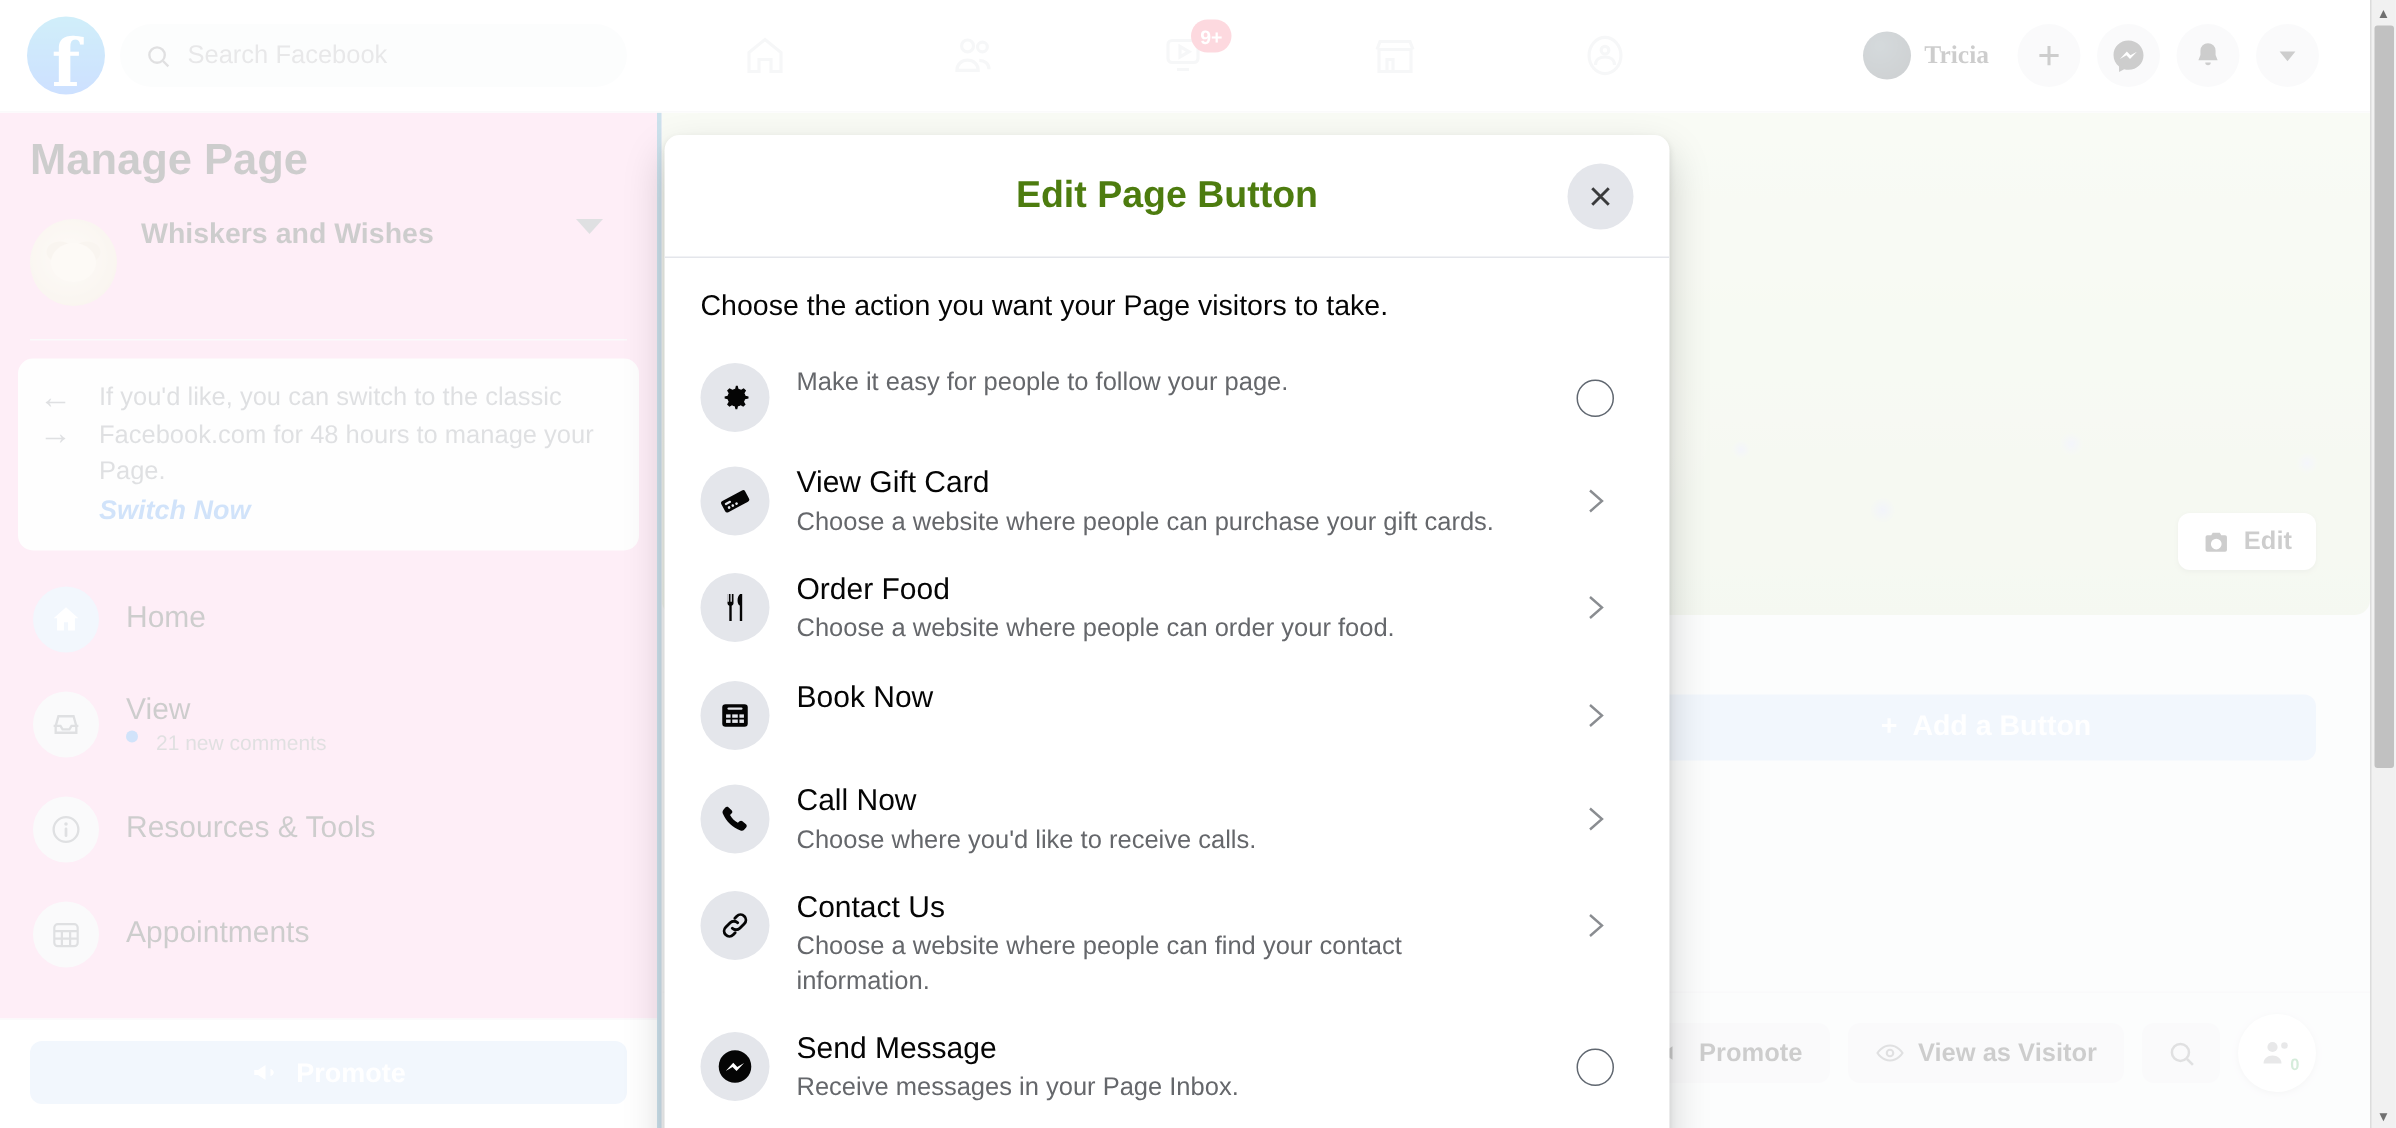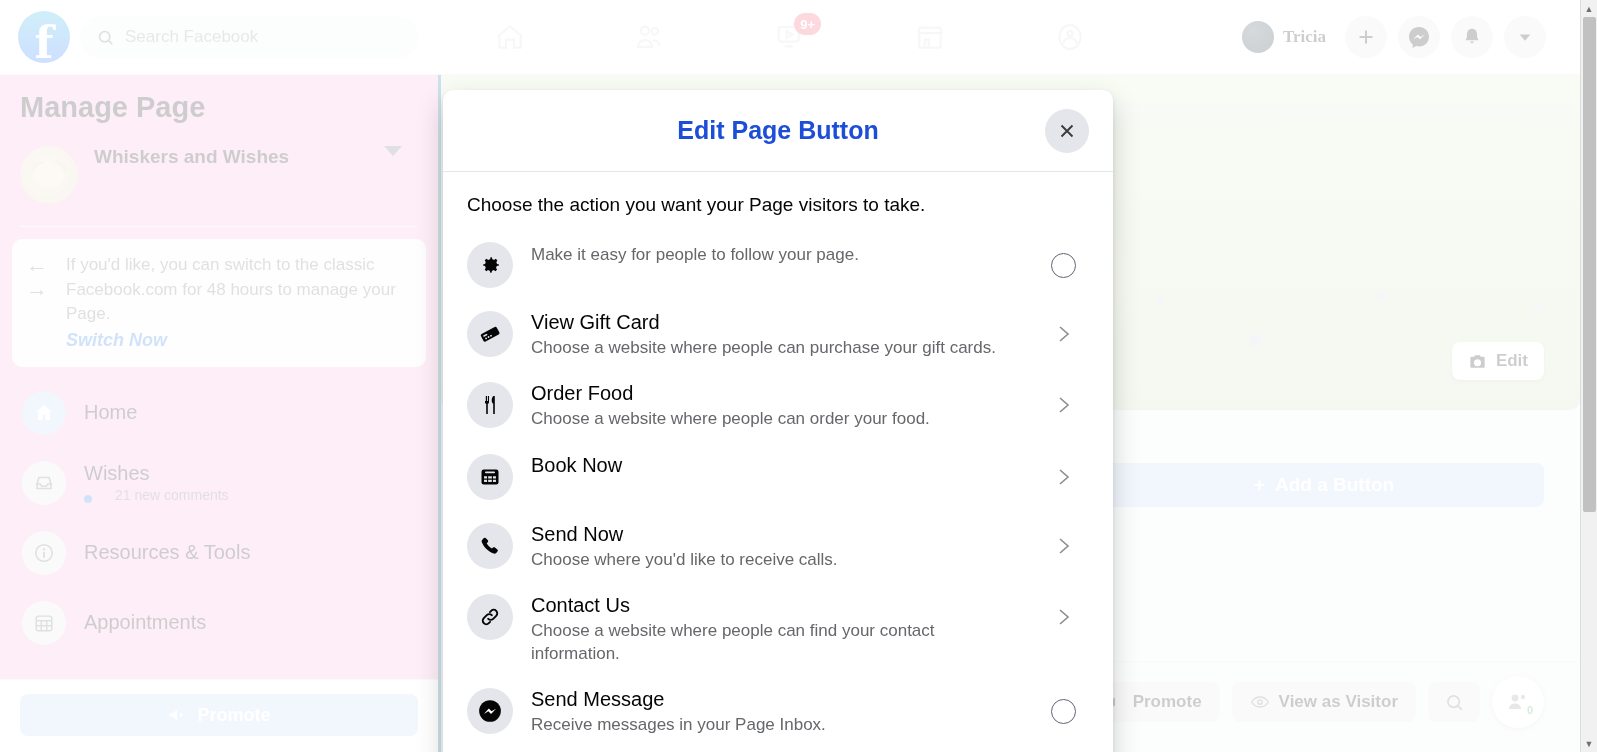--- a/index.html
+++ b/index.html
@@ -119,21 +119,21 @@
     display: flex; align-items: center; gap: 18px;
     padding: 8px 10px; border-radius: 8px; margin-bottom: 10px;
   }
   .sb-ico {
     width: 44px; height: 44px; border-radius: 50%;
     background: #e4e6eb; display: flex; align-items: center; justify-content: center;
     flex: none;
   }
   .sb-ico.active { background: #bcd4f5; }
   .sb-label { font-size: 20px; color: #050505; }
-  .sb-sub { font-size: 14px; color: #65676b; display: flex; align-items: flex-end; gap: 23px; margin-top: 2px; }
+  .sb-sub { font-size: 14px; color: #65676b; display: flex; align-items: flex-start; gap: 12px; margin-top: 2px; }
   .blue-dot { width: 8px; height: 8px; border-radius: 50%; background: #1b74e4; display: inline-block; }
 
   .sb-footer {
     position: absolute; left: 0; right: 0; bottom: 0; padding: 14px 20px 16px 20px;
     border-top: 1px solid #e4e6eb; background: #fff;
   }
   .promote-btn {
     width: 100%; height: 42px; border-radius: 8px;
     background: #bcd4f5; color: #fff;
     display: flex; align-items: center; justify-content: center; gap: 10px;
@@ -209,21 +209,21 @@
     width: 670px; height: 680px;
     background: #fff; border-radius: 10px 10px 0 0;
     box-shadow: 0 12px 28px rgba(0,0,0,.18), 0 2px 4px rgba(0,0,0,.10);
     z-index: 80; overflow: hidden;
   }
   .modal-head {
     height: 82px; position: relative;
     display: flex; align-items: center; justify-content: center;
     border-bottom: 1px solid #e4e6eb;
   }
-  .modal-title { font-size: 25px; font-weight: 700; color: #1d4ed8; }
+  .modal-title { font-size: 25px; font-weight: 700; color: #4d7c0f; }
   .modal-close {
     position: absolute; right: 24px; top: 19px;
     width: 44px; height: 44px; border-radius: 50%;
     background: #e4e6eb; display: flex; align-items: center; justify-content: center;
   }
   .modal-body { padding: 22px 24px 0 24px; }
   .modal-prompt { font-size: 19px; color: #050505; font-weight: 400; margin-bottom: 14px; }
 
   .opt-row {
     display: flex; align-items: flex-start; gap: 18px;
@@ -285,21 +285,21 @@
         </div>
       </div>
 
       <div class="sb-item">
         <div class="sb-ico">
           <svg width="22" height="22" viewBox="0 0 24 24" fill="none" stroke="#606770" stroke-width="1.7">
               <path d="M3 13h5l1.5 2.5h5L16 13h5M4.5 13 6.5 6h11l2 7v5H4.5z"></path>
             </svg>
         </div>
         <div>
-          <div class="sb-label">Wishes</div>
+          <div class="sb-label">View</div>
           <div class="sb-sub">
             <span class="blue-dot"></span>
             <span>21 new comments</span>
           </div>
         </div>
       </div>
 
       <div class="sb-item">
         <div class="sb-ico">
           <svg width="22" height="22" viewBox="0 0 24 24" fill="#606770">
@@ -548,21 +548,21 @@
         </div>
       </div>
 
       <div class="opt-row">
         <div class="opt-ico">
           <svg width="22" height="22" viewBox="0 0 24 24" fill="#050505">
               <path d="M7.2 3.4c-.8-.5-1.8-.3-2.4.4L3.6 5.2c-.7.8-.9 2-.4 3 1.2 2.8 3 5.3 5.2 7.4 2.2 2.1 4.8 3.7 7.6 4.7 1 .4 2.1.1 2.8-.7l1.3-1.5c.6-.7.6-1.7-.1-2.3l-2.6-2.2c-.6-.5-1.5-.5-2.1.1l-1.2 1.1c-1.2-.7-2.3-1.5-3.3-2.5s-1.8-2-2.4-3.2l1.2-1.2c.6-.6.6-1.5.1-2.1z"></path>
             </svg>
         </div>
         <div class="opt-text">
-          <div class="opt-title">Send Now</div>
+          <div class="opt-title">Call Now</div>
           <div class="opt-desc">Choose where you'd like to receive calls.</div>
         </div>
         <div class="opt-right">
           <svg class="chev" width="24" height="24" viewBox="0 0 24 24" fill="none" stroke="#8a8d91" stroke-width="1.6">
               <path d="M9 5l8 7-8 7"></path>
             </svg>
         </div>
       </div>
 
       <div class="opt-row">

